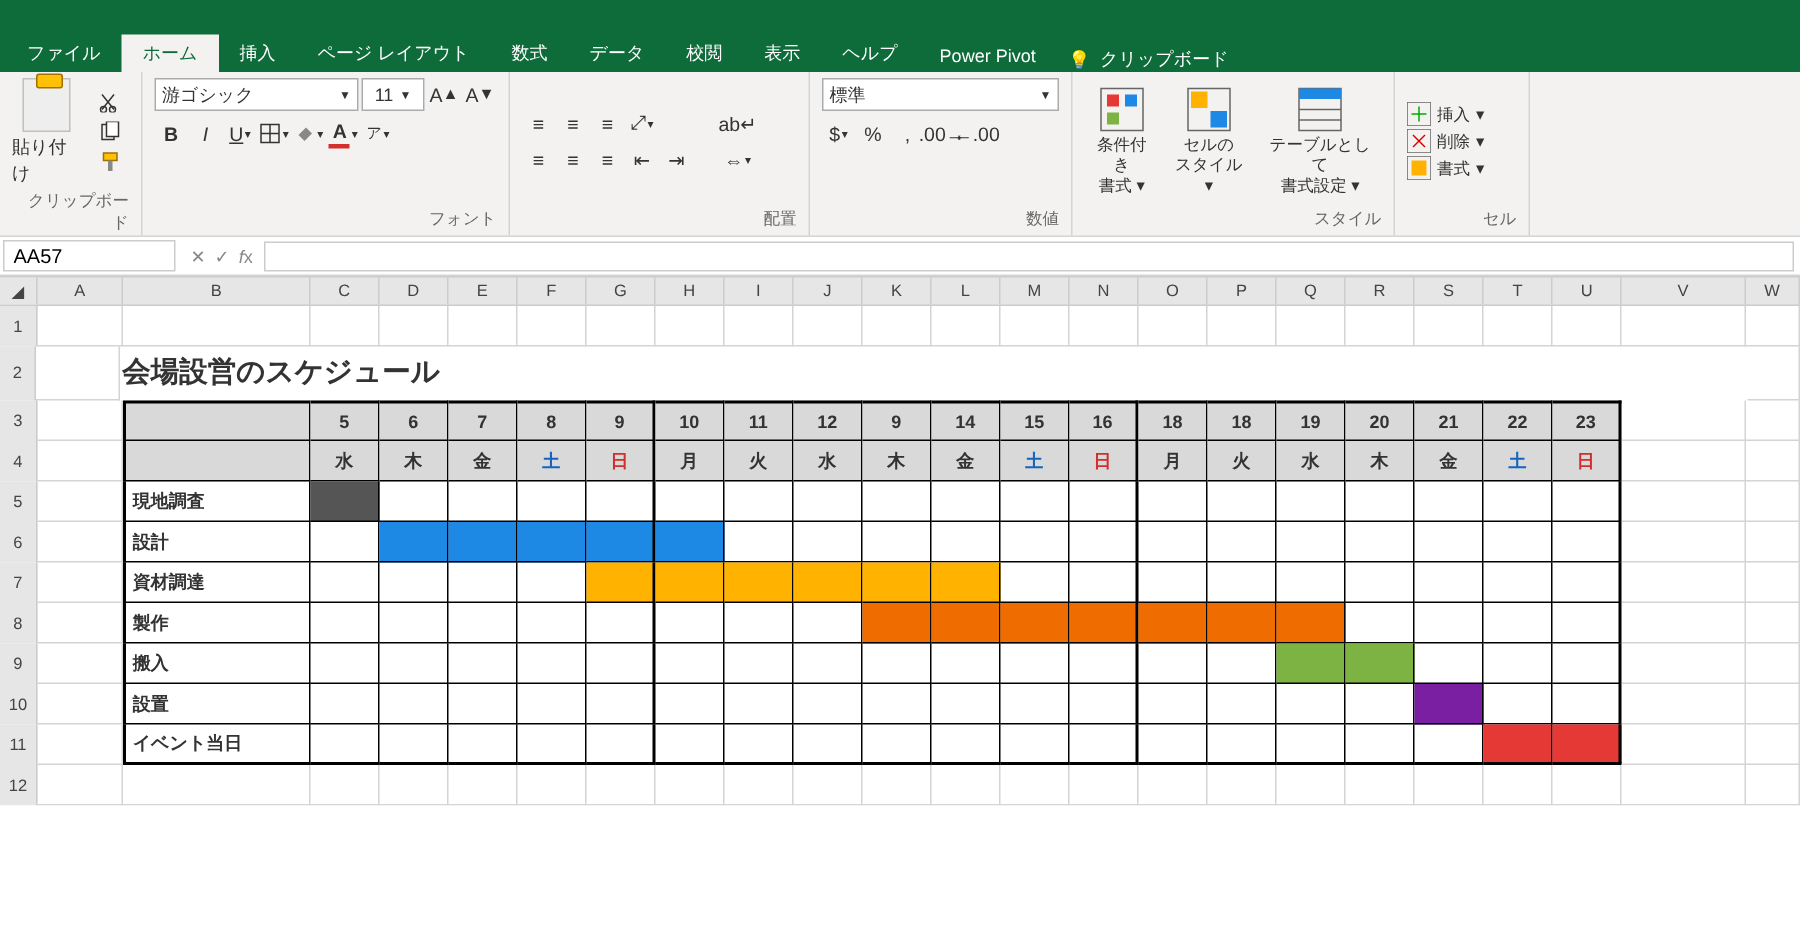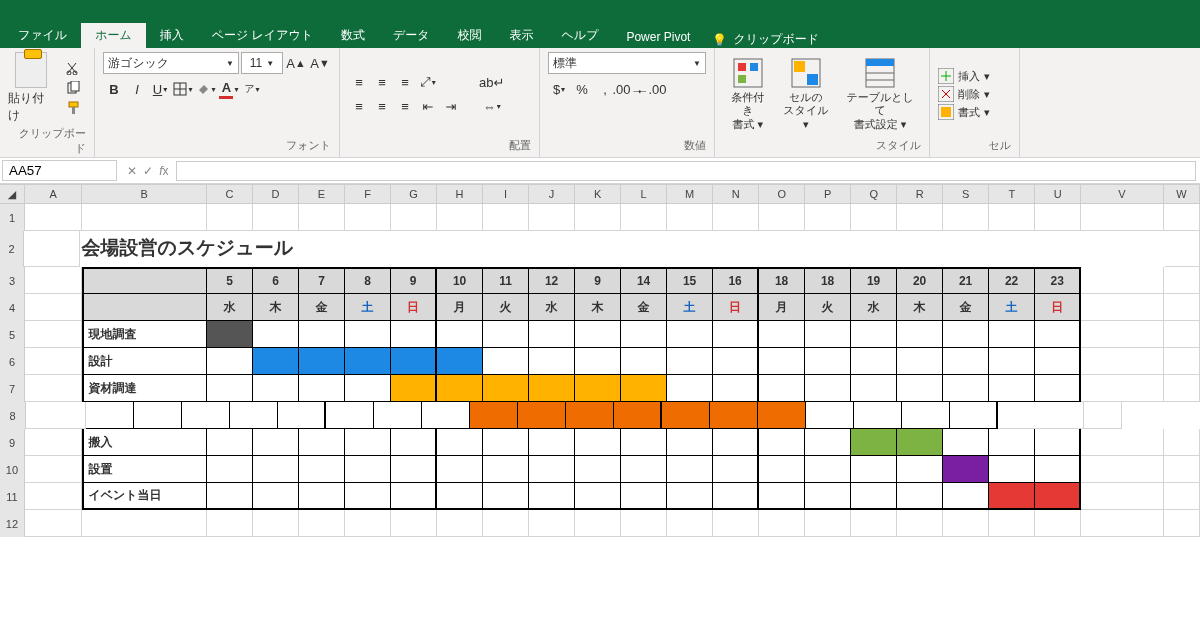--- a/index.html
+++ b/index.html
@@ -502,20 +502,21 @@
         <div class="daycell " style=""></div>
         <div class="daycell " style=""></div>
         <div class="daycell " style=""></div>
         <div class="daycell thick-r " style=""></div>
         <div class="cell V"></div>
         <div class="cell W"></div>
       </div>
       <div class="gridrow">
         <div class="rowhdr">8</div>
         <div class="cell A"></div>
+        <div class="taskcell" style="width: 130px; border-left: 2px solid rgb(0, 0, 0);">製作</div>
         <div class="daycell " style=""></div>
         <div class="daycell " style=""></div>
         <div class="daycell " style=""></div>
         <div class="daycell " style=""></div>
         <div class="daycell thick-r " style=""></div>
         <div class="daycell " style=""></div>
         <div class="daycell " style=""></div>
         <div class="daycell " style=""></div>
         <div class="daycell fill-orn" style=""></div>
         <div class="daycell fill-orn" style=""></div>

